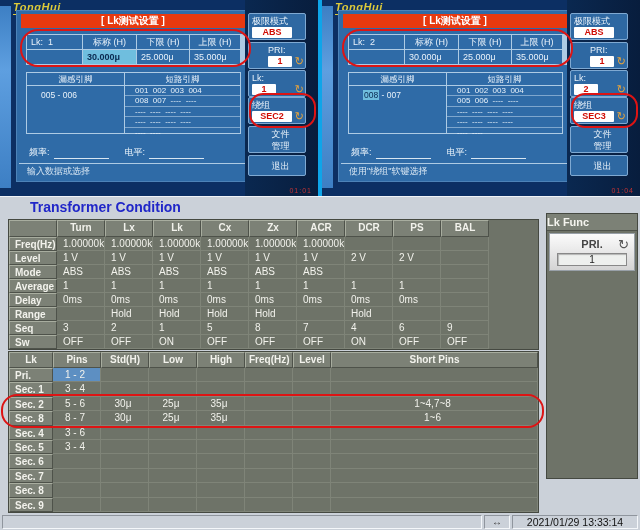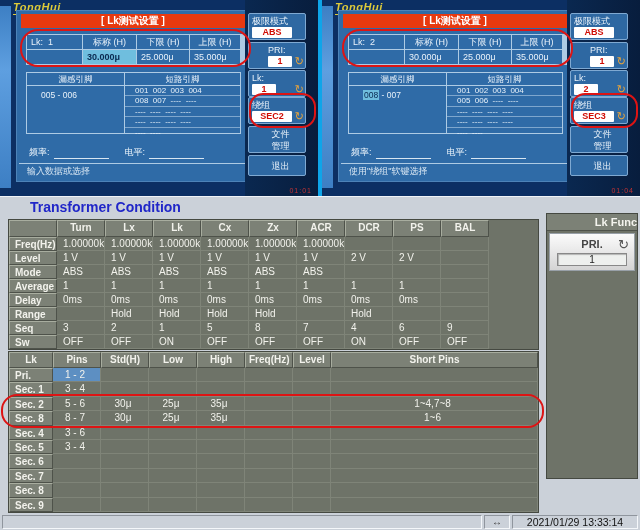--- a/index.html
+++ b/index.html
@@ -65,21 +65,21 @@
 
   .cellx { font-size:10px; color:#f2f2ec; line-height:12px; padding:1px 3px; overflow:hidden; white-space:nowrap; }
   .raisedc { background:#7c8176; border:1px solid; border-color:#a8ad9f #4e524a #4e524a #a8ad9f; font-weight:bold; padding-left:5px; }
   .headc { text-align:center; padding-left:3px; }
   .valc { border-right:1px solid #7f8478; border-bottom:1px solid #7f8478; padding-left:6px; }
   .valc.center { text-align:center; padding-left:0; }
   .valc.sel { background:#5d8fc2; }
   .fillc { background:#6e7368; }
 
   .lkfunc { position:absolute; left:546px; top:16px; width:92px; height:266px; background:#6e7368; border:1px solid #454941; }
-  .lkfunc-head { height:17px; background:#7c8176; border-bottom:1px solid #4e524a; color:#f4f4ee; font-size:11px; font-weight:bold; text-align:right; line-height:16px; }
+  .lkfunc-head { height:17px; background:#7c8176; border-bottom:1px solid #4e524a; color:#f4f4ee; font-size:11px; font-weight:bold; text-align:left; line-height:16px; }
   .pri-btn { margin:2px; height:38px; background:linear-gradient(#fbfbfb,#d4d4d4); border:1px solid #98a0a8; position:relative; }
   .pri-label { text-align:center; font-weight:bold; color:#444; font-size:11px; margin-top:4px; }
   .rotate-icon2 { position:absolute; right:5px; top:3px; color:#555; font-size:13px; }
   .pri-value { margin:3px 7px 0; height:13px; background:#eef0ee; border:1px solid #808archivo8a; border:1px solid #888; text-align:center; font-size:10px; color:#222; line-height:12px; box-shadow:inset 1px 1px 1px rgba(0,0,0,.25); }
 
   .ann-rows { left:1px; top:197px; width:543px; height:34px; }
 
   .help-btn { position:absolute; left:545px; top:281px; width:93px; height:34px; background:linear-gradient(#f7f7f7,#dadada); border:1px solid #9aa0a8; border-top-color:#fff; border-left-color:#fff; font-size:12px; color:#222; font-family:inherit; cursor:pointer; }
 
   .statusbar { position:absolute; left:0; top:317px; width:640px; height:17px; background:#cbd1d9; display:flex; padding:1px 2px; gap:2px; }

